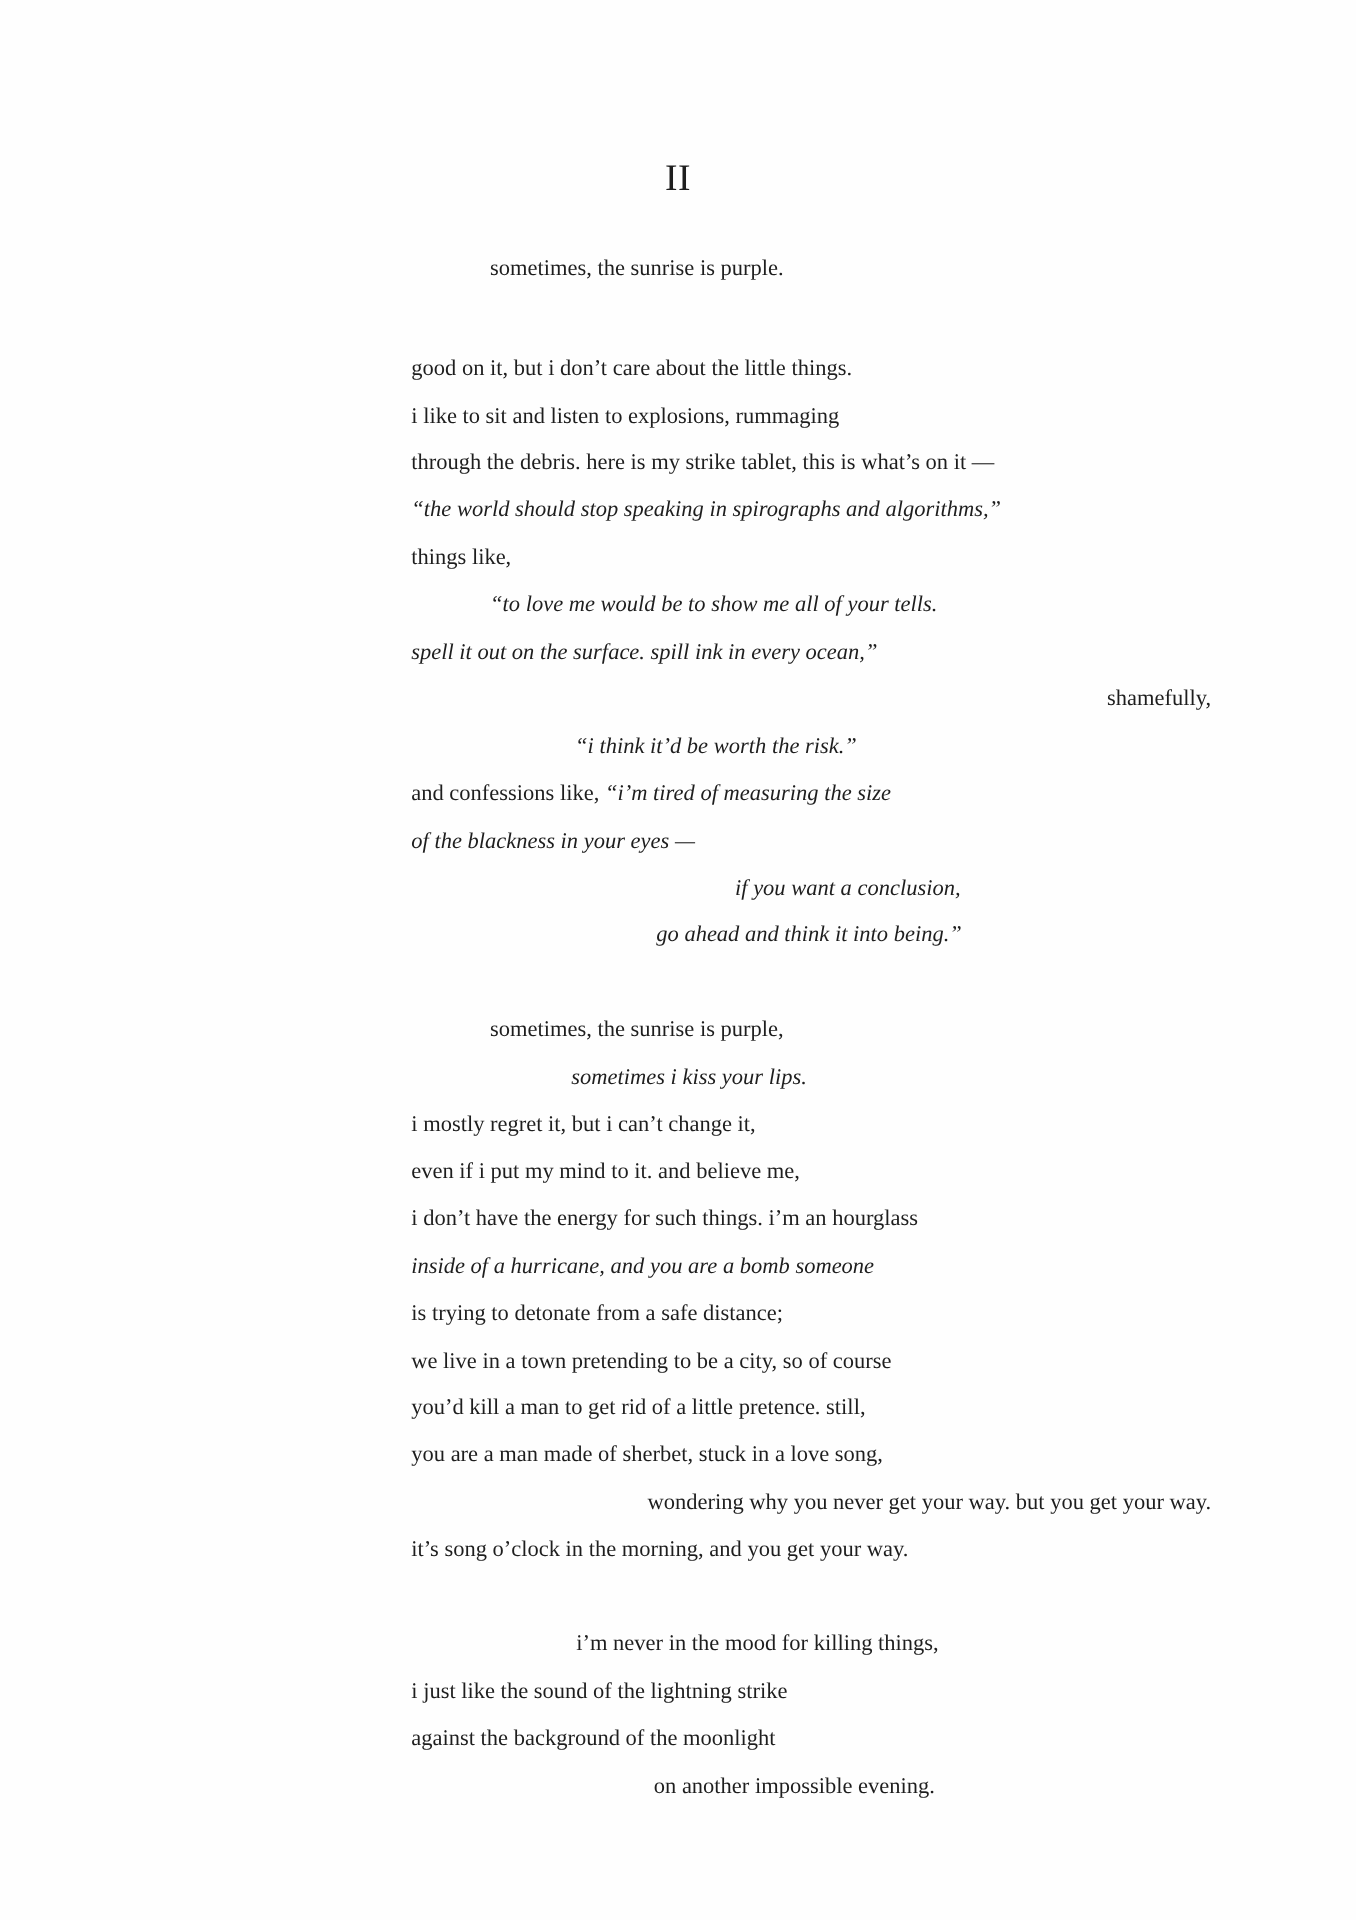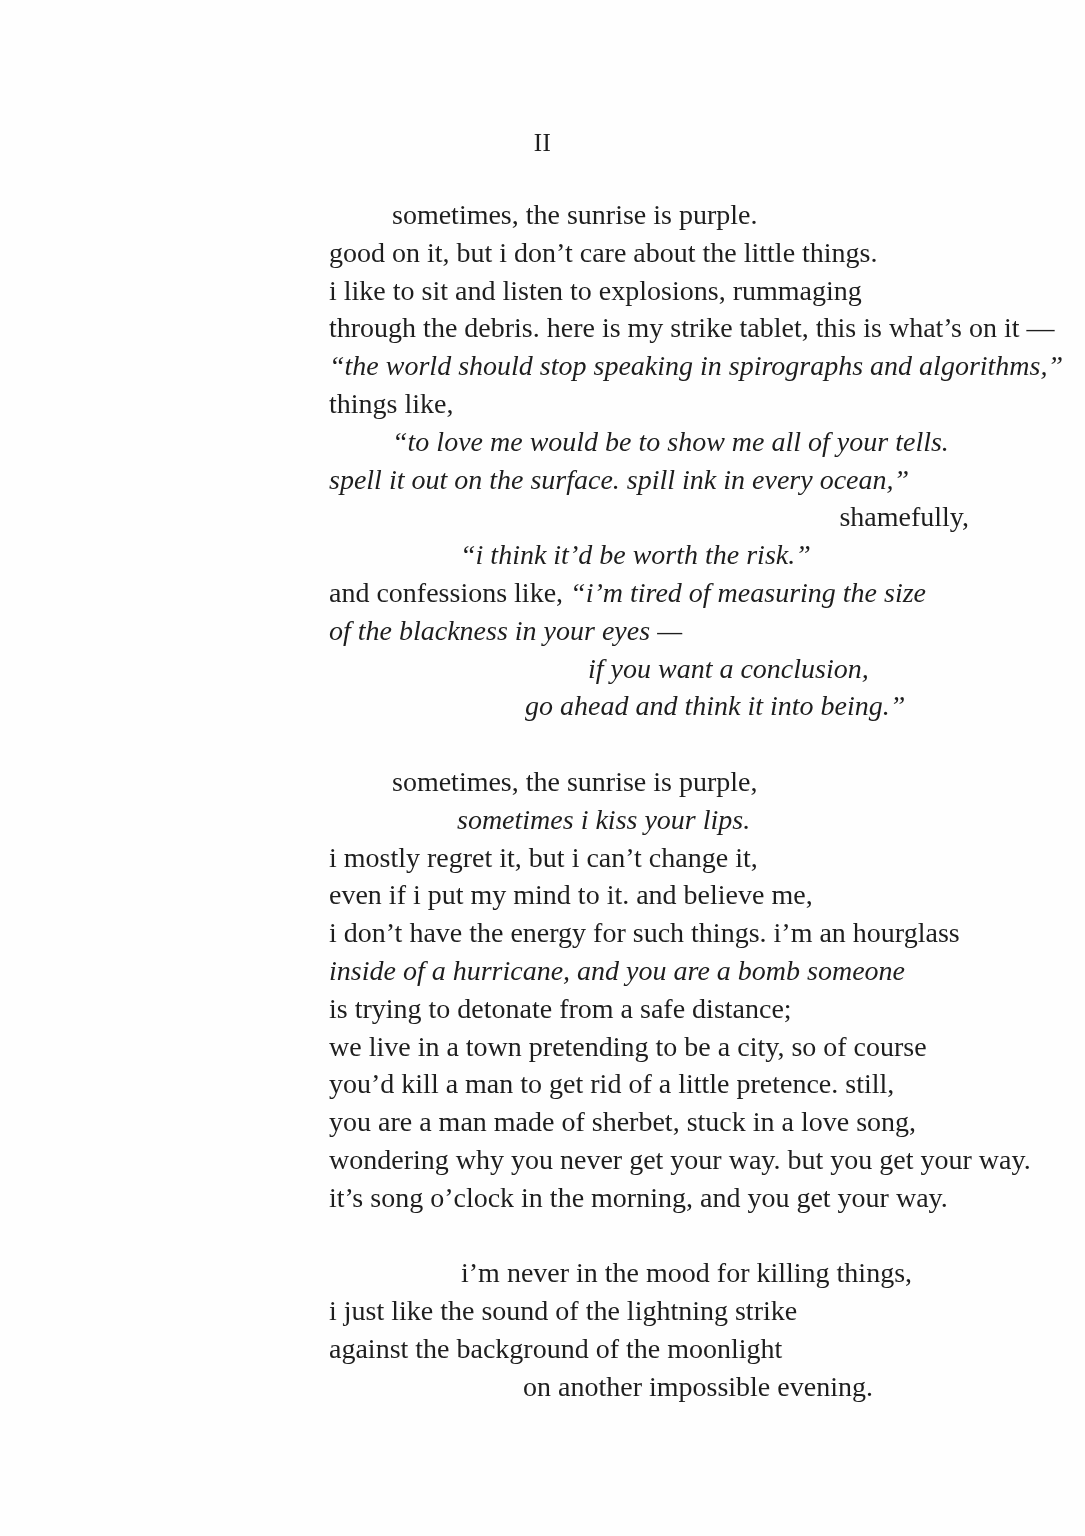--- a/index.html
+++ b/index.html
@@ -19,54 +19,54 @@
     position: absolute;
     inset: 0;
     background: #fefefe;
   }
   .poem-title {
     position: absolute;
     top: 124px;
     left: 0;
     width: 100%;
     text-align: center;
-    font-size: 25px;
+    font-size: 30px;
     line-height: 37.8px;
     letter-spacing: 0.5px;
   }
   .poem-body {
     position: absolute;
     left: 329px;
     top: 196px;
     width: 640px;
   }
   .stanza {
     margin: 0;
   }
   .stanza + .stanza {
     margin-top: 37.8px;
   }
   .poem-line {
-    font-size: 28px;
+    font-size: 18px;
     line-height: 37.8px;
     white-space: nowrap;
   }
   .poem-line .seg-italic {
     font-style: italic;
   }
 </style>
 </head>
 <body style="background: rgb(254, 254, 254); color: rgb(30, 30, 30);">
 
 <div class="page">
   <div class="poem-title">II</div>
   <div class="poem-body">
       <div class="stanza">
         <div class="poem-line" style="margin-left: 63px;"><span class="seg-roman">sometimes, the sunrise is purple.</span></div>
-        <div class="poem-line" style="margin-left: 0px;"><span class="seg-roman">good on it, but i don’t care about the little things.</span></div>
+        <div class="poem-line" style="margin-left: 0px; margin-top: 42px;"><span class="seg-roman">good on it, but i don’t care about the little things.</span></div>
         <div class="poem-line" style="margin-left: 0px;"><span class="seg-roman">i like to sit and listen to explosions, rummaging</span></div>
         <div class="poem-line" style="margin-left: 0px;"><span class="seg-roman">through the debris. here is my strike tablet, this is what’s on it —</span></div>
         <div class="poem-line" style="margin-left: 0px;"><span class="seg-italic">“the world should stop speaking in spirographs and algorithms,”</span></div>
         <div class="poem-line" style="margin-left: 0px;"><span class="seg-roman">things like,</span></div>
         <div class="poem-line" style="margin-left: 63px;"><span class="seg-italic">“to love me would be to show me all of your tells.</span></div>
         <div class="poem-line" style="margin-left: 0px;"><span class="seg-italic">spell it out on the surface. spill ink in every ocean,”</span></div>
         <div class="poem-line" style="margin-left: 0px; text-align: right;"><span class="seg-roman">shamefully,</span></div>
         <div class="poem-line" style="margin-left: 131px;"><span class="seg-italic">“i think it’d be worth the risk.”</span></div>
         <div class="poem-line" style="margin-left: 0px;"><span class="seg-roman">and confessions like, </span><span class="seg-italic">“i’m tired of measuring the size</span></div>
         <div class="poem-line" style="margin-left: 0px;"><span class="seg-italic">of the blackness in your eyes —</span></div>
@@ -77,21 +77,21 @@
         <div class="poem-line" style="margin-left: 63px;"><span class="seg-roman">sometimes, the sunrise is purple,</span></div>
         <div class="poem-line" style="margin-left: 128px;"><span class="seg-italic">sometimes i kiss your lips.</span></div>
         <div class="poem-line" style="margin-left: 0px;"><span class="seg-roman">i mostly regret it, but i can’t change it,</span></div>
         <div class="poem-line" style="margin-left: 0px;"><span class="seg-roman">even if i put my mind to it. and believe me,</span></div>
         <div class="poem-line" style="margin-left: 0px;"><span class="seg-roman">i don’t have the energy for such things. i’m an hourglass</span></div>
         <div class="poem-line" style="margin-left: 0px; font-style: italic;"><span class="seg-roman">inside of a hurricane, and you are a bomb someone</span></div>
         <div class="poem-line" style="margin-left: 0px;"><span class="seg-roman">is trying to detonate from a safe distance;</span></div>
         <div class="poem-line" style="margin-left: 0px;"><span class="seg-roman">we live in a town pretending to be a city, so of course</span></div>
         <div class="poem-line" style="margin-left: 0px;"><span class="seg-roman">you’d kill a man to get rid of a little pretence. still,</span></div>
         <div class="poem-line" style="margin-left: 0px;"><span class="seg-roman">you are a man made of sherbet, stuck in a love song,</span></div>
-        <div class="poem-line" style="margin-left: 0px;"><span class="seg-roman">wondering why you never get your way. but you get your way.</span></div>
+        <div class="poem-line" style="margin-left: 0px; text-align: right;"><span class="seg-roman">wondering why you never get your way. but you get your way.</span></div>
         <div class="poem-line" style="margin-left: 0px;"><span class="seg-roman">it’s song o’clock in the morning, and you get your way.</span></div>
       </div>
       <div class="stanza">
         <div class="poem-line" style="margin-left: 132px;"><span class="seg-roman">i’m never in the mood for killing things,</span></div>
         <div class="poem-line" style="margin-left: 0px;"><span class="seg-roman">i just like the sound of the lightning strike</span></div>
         <div class="poem-line" style="margin-left: 0px;"><span class="seg-roman">against the background of the moonlight</span></div>
         <div class="poem-line" style="margin-left: 194px;"><span class="seg-roman">on another impossible evening.</span></div>
       </div>
     </div>
 </div>

